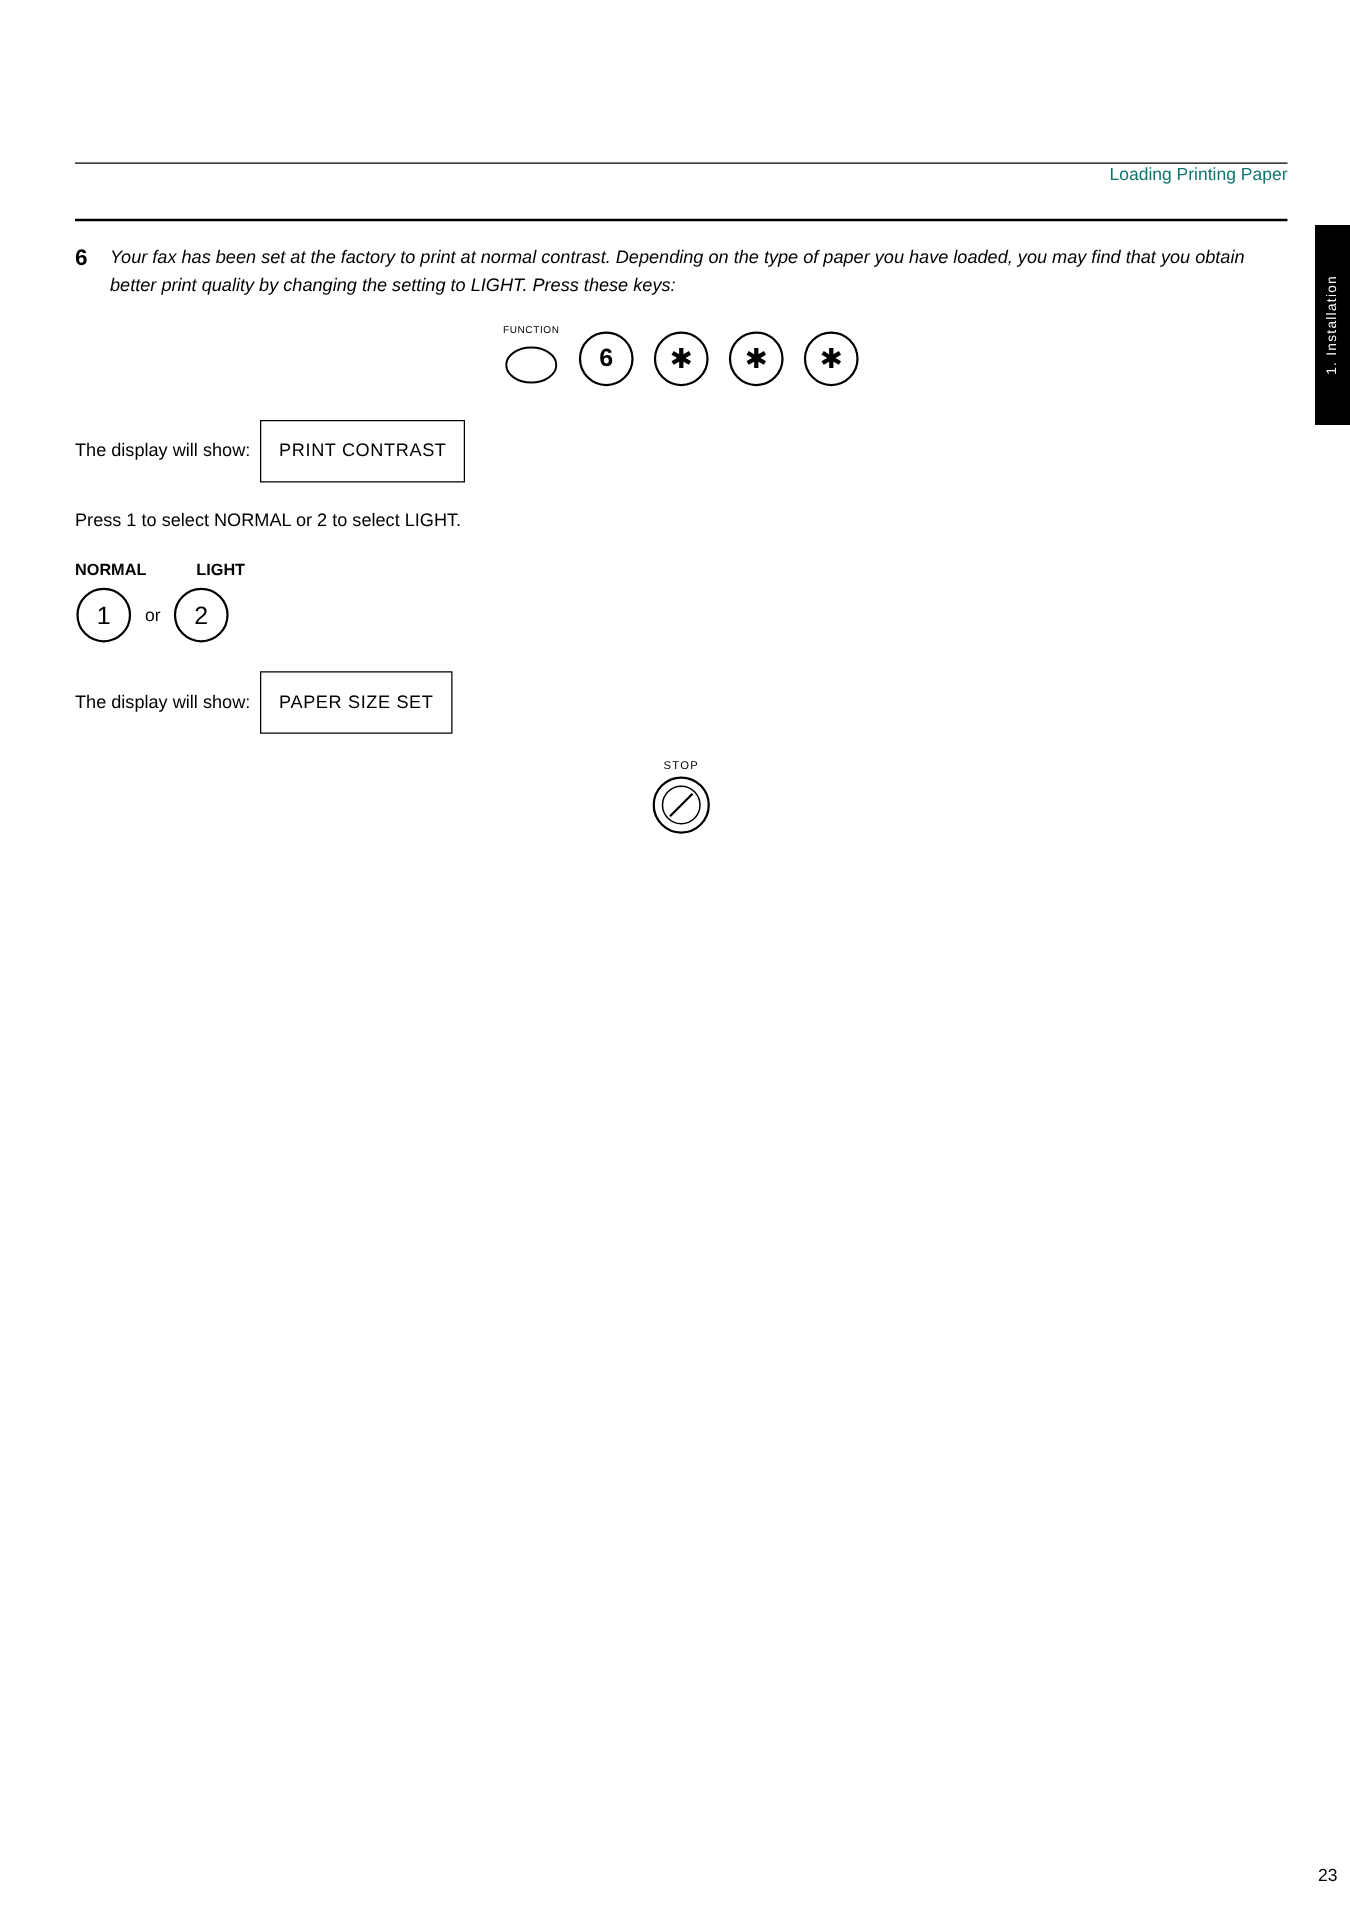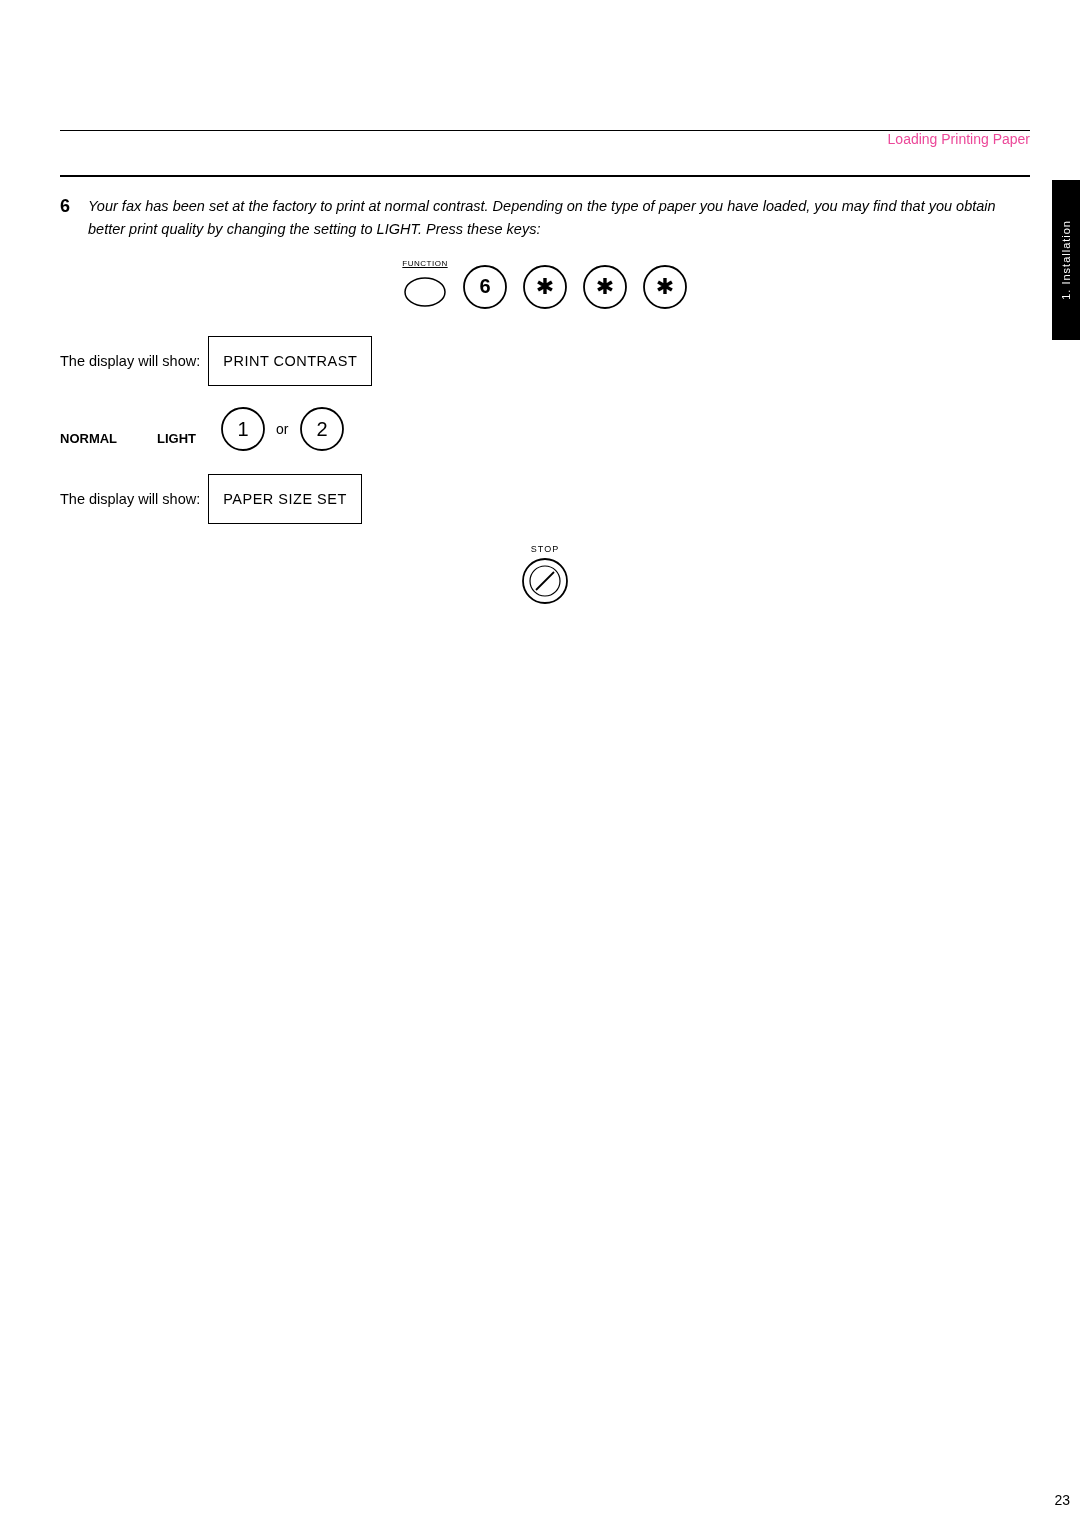--- a/index.html
+++ b/index.html
@@ -48,21 +48,21 @@
     
     .page-header {
       display: flex;
       justify-content: flex-end;
       padding-bottom: 8px;
       border-top: 1px solid #000;
       margin-bottom: 20px;
     }
     .page-header-title {
       font-size: 14px;
-      color: #ec4899;
+      color: #0f766e;
     }
 
     
     .separator-line {
       border: none;
       border-top: 2px solid #000;
       margin-bottom: 18px;
     }
 
     
@@ -115,24 +115,23 @@
     
     .press-instruction {
       font-size: 14.5px;
       line-height: 1.6;
       margin-bottom: 18px;
     }
 
     
     .options-row {
       display: flex;
-      flex-direction: row;
-      align-items: flex-end;
+      flex-direction: column;
+      align-items: flex-start;
       margin: 10px 0 22px 0;
-      gap: 24px;
     }
     .options-labels {
       display: flex;
       gap: 40px;
       font-size: 13px;
       margin-bottom: 6px;
       font-weight: bold;
     }
     .options-buttons {
       display: flex;
@@ -186,21 +185,21 @@
 
   <hr class="separator-line">
 
   <div class="step-block">
     <span class="step-number">6</span>
     <span class="step-text">Your fax has been set at the factory to print at normal contrast. Depending on the type of paper you have loaded, you may find that you obtain better print quality by changing the setting to LIGHT. Press these keys:</span>
   </div>
 
   <div class="keys-row">
 
-    <div style="display:flex;flex-direction:column;align-items:center;text-decoration:underline;">
+    <div style="display:flex;flex-direction:column;align-items:center;">
       <span style="font-size:8px;letter-spacing:0.5px;margin-bottom:2px;">FUNCTION</span>
       <svg width="44" height="44" viewBox="0 0 44 44">
         <ellipse cx="22" cy="22" rx="20" ry="14" fill="none" stroke="#000" stroke-width="1.5"></ellipse>
       </svg>
     </div>
 
     <div>
       <svg width="46" height="46" viewBox="0 0 46 46">
         <circle cx="23" cy="23" r="21" fill="none" stroke="#000" stroke-width="1.8"></circle>
         <text x="23" y="29" text-anchor="middle" font-size="20" font-family="Arial" font-weight="bold" fill="#000">6</text>
@@ -227,20 +226,23 @@
         <text x="23" y="30" text-anchor="middle" font-size="22" font-family="Arial" fill="#000">✱</text>
       </svg>
     </div>
   </div>
 
   <div class="display-row">
     <span class="display-label">The display will show:</span>
     <span class="display-box">PRINT CONTRAST</span>
   </div>
 
+  <p class="press-instruction">
+    <span>Press 1 to select NORMAL or 2 to select LIGHT.</span>
+  </p>
 
   <div class="options-row">
     <div class="options-labels">
       <span>NORMAL</span>
       <span>LIGHT</span>
     </div>
     <div class="options-buttons">
 
       <svg width="46" height="46" viewBox="0 0 46 46">
         <circle cx="23" cy="23" r="21" fill="none" stroke="#000" stroke-width="1.8"></circle>

